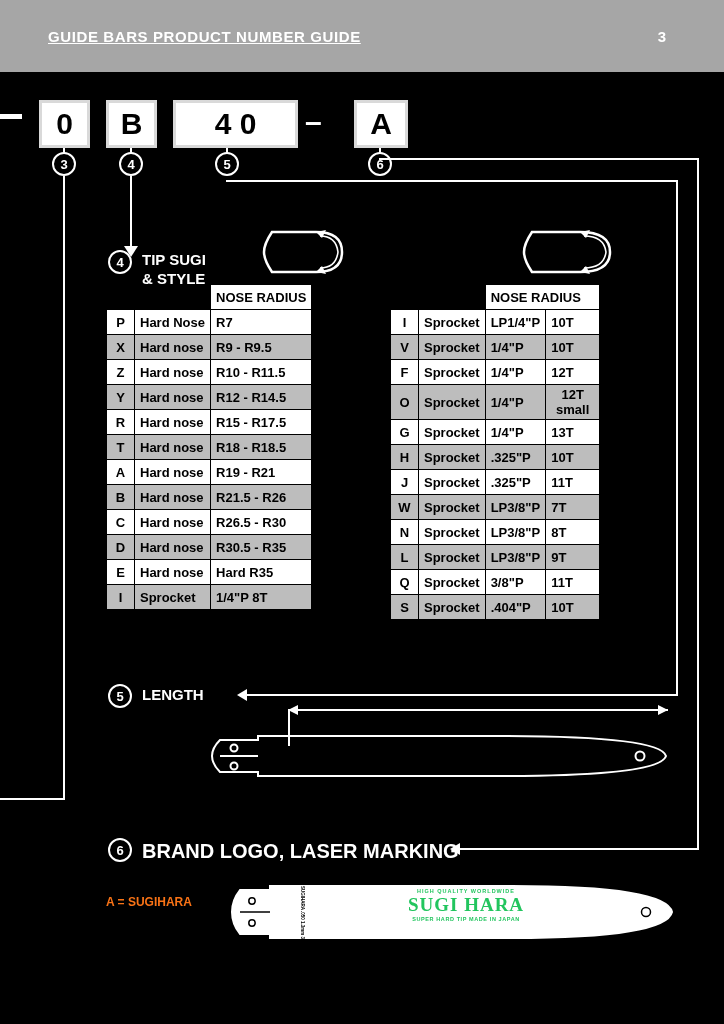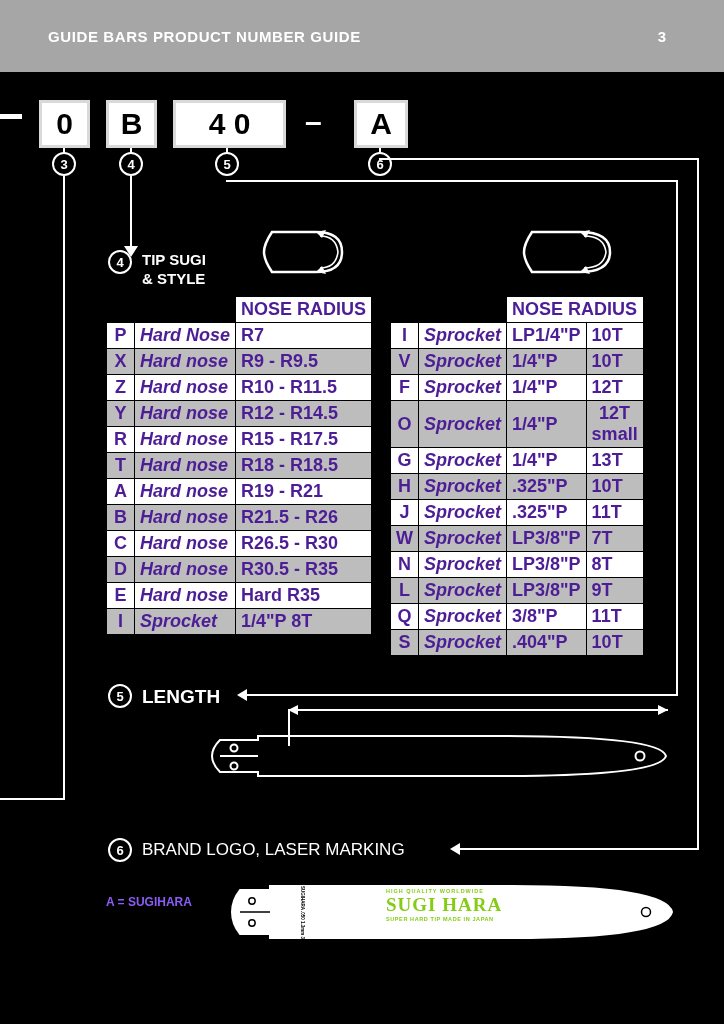--- a/index.html
+++ b/index.html
@@ -22,20 +22,21 @@
     width: 724px; height: 72px;
     background: #a6a6a6;
     display: flex; align-items: center;
   }
   .header-title {
     color: #ffffff;
     font-size: 15px;
     font-weight: bold;
     letter-spacing: 0.6px;
     margin-left: 48px;
+    text-decoration: underline;
   }
   .header-page {
     position: absolute; right: 58px; top: 50%;
     transform: translateY(-50%);
     color: #ffffff; font-size: 15px; font-weight: bold;
   }
 
   
   .code-row {
     position: absolute; left: 0; top: 100px;
@@ -49,21 +50,21 @@
     position: absolute; top: 0;
     height: 48px;
     background: #fff;
     border: 3px solid #d9d9d9;
     color: #000;
     font-size: 30px; font-weight: bold;
     display: flex; align-items: center; justify-content: center;
   }
   .cb0 { left: 39px; width: 51px; }
   .cb1 { left: 106px; width: 51px; }
-  .cb2 { left: 173px; width: 113px; }
+  .cb2 { left: 173px; width: 125px; }
   .cb3 { left: 354px; width: 54px; }
   .code-minus {
     position: absolute; left: 305px; top: 5px;
     color: #fff; font-size: 30px; font-weight: bold;
   }
 
   
   .circ {
     border: 2px solid #fff;
     border-radius: 50%;
@@ -128,66 +129,65 @@
     line-height: 19px;
   }
 
   
   .nose-shape { position: absolute; }
 
   
   table.tt {
     position: absolute;
     border-collapse: collapse;
-    font-size: 18px;
-    color: #4c1d95;
-    margin-top: 12px;
+    font-size: 13px;
+    color: #000000;
   }
   table.tt td {
     border: 1px solid #000;
     padding: 2px 5px;
     background: #ffffff;
     white-space: nowrap;
     height: 25px;
     vertical-align: middle;
   }
   table.tt tr.alt td { background: #bdbdbd; }
   td.code { width: 28px; text-align: center; font-weight: bold; }
-  td.kind { font-weight: bold; font-style: italic; }
+  td.kind { font-weight: bold; }
   td.rad  { font-weight: bold; }
   td.hdr  { font-weight: bold; background: #ffffff !important; }
 
   .tbl-left  { left: 106px; top: 284px; }
   .tbl-right { left: 390px; top: 284px; }
 
   .hdr-left-spacer { border: none !important; background: #000 !important; }
 
   
   .sec5-circ { left: 108px; top: 684px; }
   .sec5-title {
     position: absolute; left: 142px; top: 686px;
-    color: #fff; font-size: 19px; font-weight: bold;
+    color: #fff; font-size: 15px; font-weight: bold;
   }
   .bar5 { position: absolute; left: 200px; top: 700px; }
 
   
   .sec6-circ { left: 108px; top: 838px; }
   .sec6-title {
     position: absolute; left: 142px; top: 840px;
-    color: #fff; font-size: 17px; font-weight: normal;
+    color: #fff; font-size: 20px; font-weight: bold;
   }
   .sec6-legend {
     position: absolute; left: 106px; top: 895px;
-    color: #8b5cf6; font-size: 12px; font-weight: bold;
+    color: #f97316; font-size: 12px; font-weight: bold;
   }
   .bar6 { position: absolute; left: 222px; top: 878px; }
 
   .brand-wrap {
     position: absolute; left: 386px; top: 888px;
-    text-align: left; color: #84cc16;
+    text-align: center; color: #22c55e;
     width: 160px;
   }
   .brand-top { font-size: 5.5px; letter-spacing: 1px; font-weight: bold; }
   .brand-main { font-size: 19px; font-weight: bold; letter-spacing: 1px; font-family: "Liberation Serif", serif; }
   .brand-sub { font-size: 5.5px; letter-spacing: 0.6px; font-weight: bold; }
   .laser-text {
     position: absolute; left: 305px; top: 886px;
     color: #000; font-size: 4.5px; line-height: 5.5px;
     transform: rotate(90deg); transform-origin: left top;
     white-space: nowrap; font-weight: bold;

